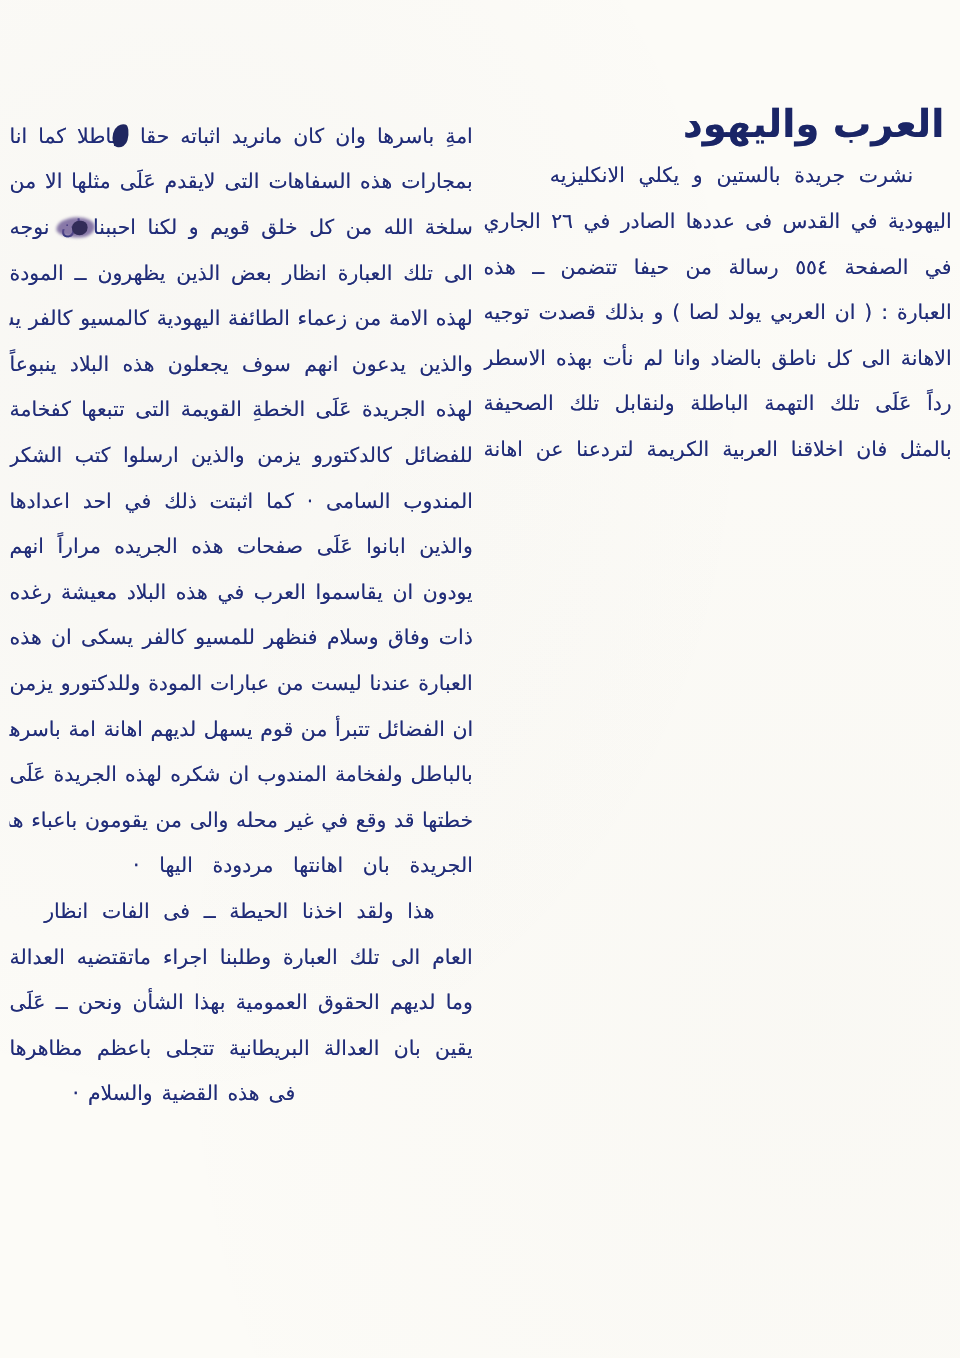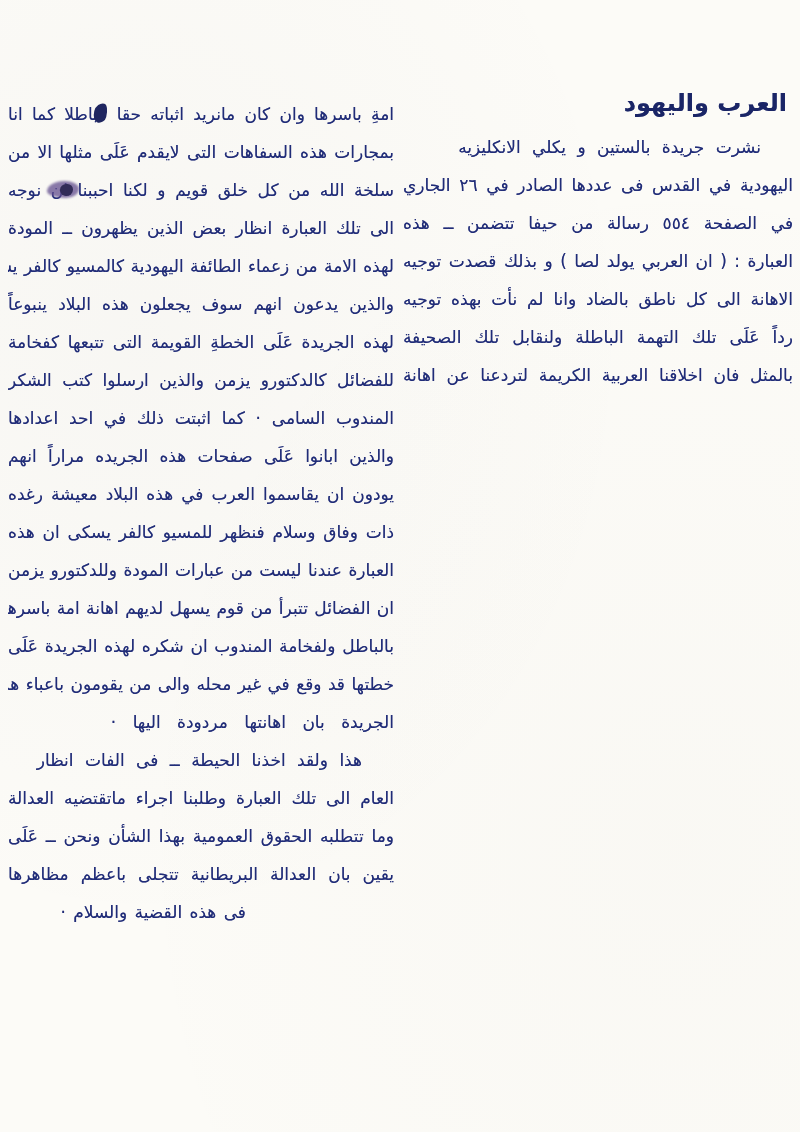--- a/index.html
+++ b/index.html
@@ -20,21 +20,21 @@
   .col {
     position: absolute;
     direction: rtl;
     color: #202c78;
     text-shadow: 0 0 0.5px rgba(32,44,120,0.55);
   }
   .col-right { top: 84px;  right: 7px; width: 390px; }
   .col-left  { top: 95px;  left: 8px;  width: 386px; }
   .headline {
     height: 44px; line-height: 38px;
-    font-size: 24px; font-weight: 700;
+    font-size: 32px; font-weight: 700;
     text-align: right; padding-right: 6px;
     color: #1a2566;
     letter-spacing: 0.5px;
   }
   .lines { width: 100%; }
   .line {
     height: 38px; line-height: 38px;
     font-size: 17px;
     white-space: nowrap;
     overflow: hidden;
@@ -87,21 +87,21 @@
 
 <div class="page">
 
   <div class="col col-right">
     <div class="headline">العرب واليهود</div>
     <div class="lines">
         <div class="line first">نشرت جريدة بالستين و يكلي الانكليزيه</div>
         <div class="line body">اليهودية في القدس فى عددها الصادر في ٢٦ الجاري</div>
         <div class="line body">في الصفحة ٥٥٤ رسالة من حيفا تتضمن ــ هذه</div>
         <div class="line body">العبارة : ( ان العربي يولد لصا ) و بذلك قصدت توجيه</div>
-        <div class="line body">الاهانة الى كل ناطق بالضاد وانا لم نأت بهذه توجيه</div>
+        <div class="line body">الاهانة الى كل ناطق بالضاد وانا لم نأت بهذه الاسطر</div>
         <div class="line body">رداً عَلَى تلك التهمة الباطلة ولنقابل تلك الصحيفة</div>
         <div class="line body">بالمثل فان اخلاقنا العربية الكريمة لتردعنا عن اهانة</div>
       </div>
   </div>
 
   <div class="col col-left">
     <div class="lines">
         <div class="line body">امةِ باسرها وان كان مانريد اثباته حقا لاباطلا كما انا</div>
         <div class="line body">بمجارات هذه السفاهات التى لايقدم عَلَى مثلها الا من</div>
         <div class="line body">سلخة الله من كل خلق قويم و لكنا احببنا ان نوجه</div>
@@ -114,21 +114,21 @@
         <div class="line body">والذين ابانوا عَلَى صفحات هذه الجريده مراراً انهم</div>
         <div class="line body">يودون ان يقاسموا العرب في هذه البلاد معيشة رغده</div>
         <div class="line body">ذات وفاق وسلام فنظهر للمسيو كالفر يسكى ان هذه</div>
         <div class="line body">العبارة عندنا ليست من عبارات المودة وللدكتورو يزمن</div>
         <div class="line body">ان الفضائل تتبرأ من قوم يسهل لديهم اهانة امة باسرها</div>
         <div class="line body">بالباطل ولفخامة المندوب ان شكره لهذه الجريدة عَلَى</div>
         <div class="line body">خطتها قد وقع في غير محله والى من يقومون باعباء هذه</div>
         <div class="line end">الجريدة بان اهانتها مردودة اليها ·</div>
         <div class="line first">هذا ولقد اخذنا الحيطة ــ فى الفات انظار</div>
         <div class="line body">العام الى تلك العبارة وطلبنا اجراء ماتقتضيه العدالة</div>
-        <div class="line body">وما تتطلبه الحقوق العمومية بهذا الشأن ونحن ــ عَلَى</div>
+        <div class="line body">وما لديهم الحقوق العمومية بهذا الشأن ونحن ــ عَلَى</div>
         <div class="line body">يقين بان العدالة البريطانية تتجلى باعظم مظاهرها</div>
         <div class="line last">فى هذه القضية والسلام ·</div>
       </div>
   </div>
 
   <div class="blot blot-a"></div>
   <div class="blot blot-b"></div>
   <div class="blot blot-b-core"></div>
 
 </div>

